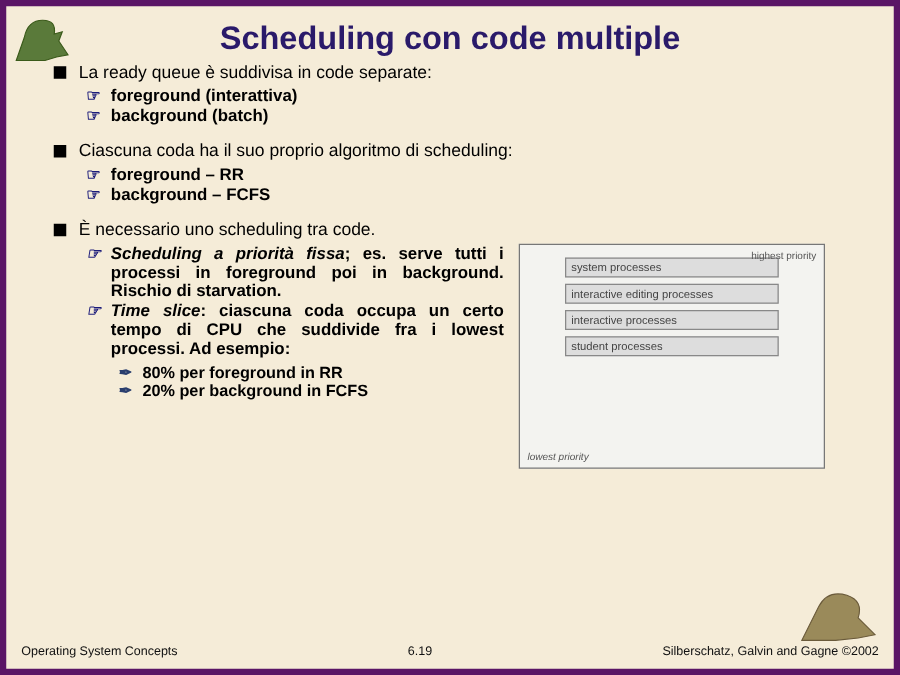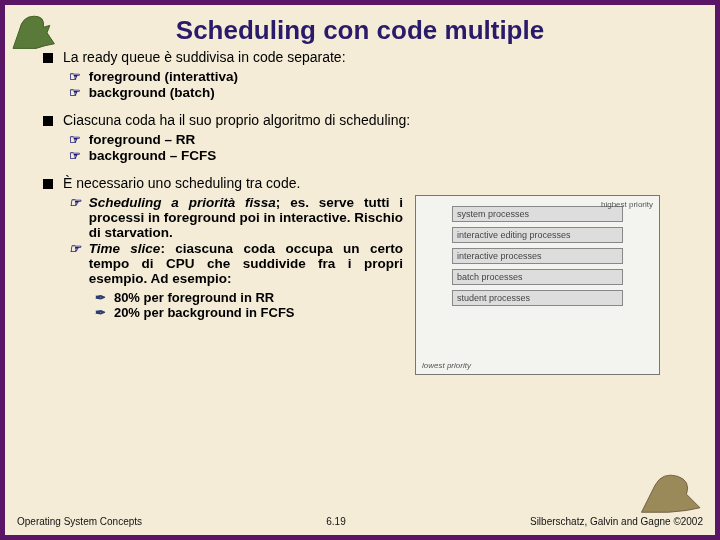--- a/index.html
+++ b/index.html
@@ -119,44 +119,43 @@
   <div class="l1">
     <div class="l1-head">
         <span class="sq"></span>
       <span>È necessario uno scheduling tra code.</span>
       </div>
     <div class="row">
       <div class="col-left">
         <div class="l2">
           <div class="l2-item">
               <span class="hand it">☞</span>
-            <span class="l2-text just"><span class="em">Scheduling a priorità fissa</span><span>; es. serve tutti i processi in foreground poi in interactive. Rischio di starvation.</span></span>
+            <span class="l2-text just"><span class="em">Scheduling a priorità fissa</span><span>; es. serve tutti i processi in foreground poi in background. Rischio di starvation.</span></span>
             </div>
           <div class="l2-item">
               <span class="hand it">☞</span>
-            <span class="l2-text just"><span class="em">Time slice</span><span>: ciascuna coda occupa un certo tempo di CPU che suddivide fra i propri esempio. Ad esempio:</span></span>
+            <span class="l2-text just"><span class="em">Time slice</span><span>: ciascuna coda occupa un certo tempo di CPU che suddivide fra i lowest processi. Ad esempio:</span></span>
             </div>
           <div class="sub">
             <div class="sub-item">
                 <span class="book">✒</span>
               <span>80% per foreground in RR</span>
               </div>
             <div class="sub-item">
                 <span class="book">✒</span>
               <span>20% per background in FCFS</span>
               </div>
           </div>
         </div>
       </div>
       <div class="diagram">
         <div class="dlbl-top">highest priority</div>
         <div class="dbox">system processes</div>
         <div class="dbox">interactive editing processes</div>
         <div class="dbox">interactive processes</div>
-        <div class="dbox">batch processes</div>
         <div class="dbox">student processes</div>
         <div class="dlbl-bot">lowest priority</div>
       </div>
     </div>
   </div>
 
 </div>
 
 <div class="footer">
   <span>Operating System Concepts</span>

